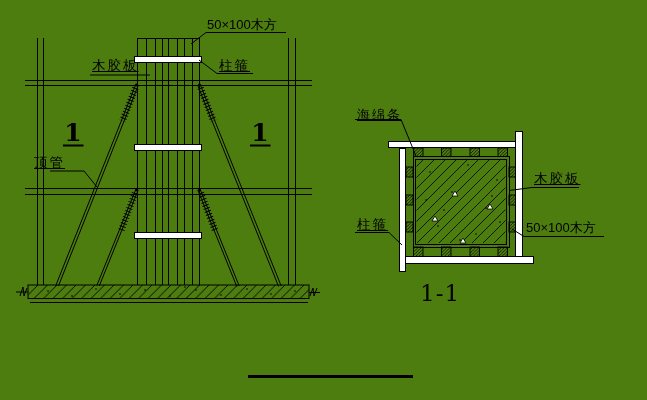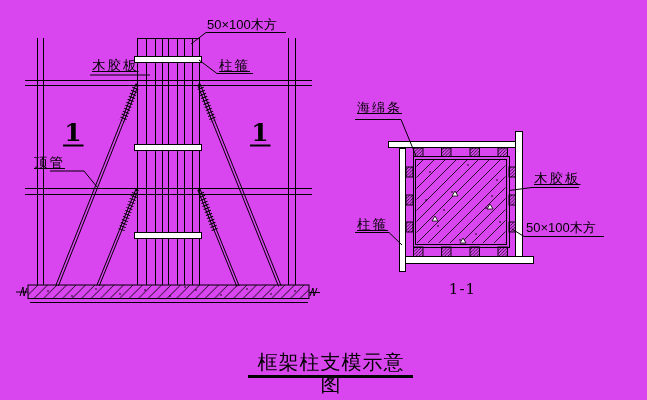--- a/index.html
+++ b/index.html
@@ -1,17 +1,17 @@
 <!DOCTYPE html>
 <html><head>
 <meta charset="utf-8">
 <style>
   html,body{margin:0;padding:0;background:#ffffff;}
   .stage{
-    position:relative;width:647px;height:400px;background:#d946ef;
+    position:relative;width:647px;height:400px;background:#4d7c0f;
     overflow:hidden;font-family:"Liberation Sans",sans-serif;color:#000;
   }
   .stage svg{position:absolute;left:0;top:0;}
   .lbl{
     position:absolute;white-space:nowrap;color:#000;line-height:1;
     font-family:"Liberation Sans",sans-serif;
   }
   .cjk{letter-spacing:2px;text-decoration:underline;}
   .serifnum{
     font-family:"DejaVu Serif","Liberation Serif",serif;
@@ -220,23 +220,22 @@
   </svg>
 
   <div class="lbl" style="left:207px;top:18px;font-size:13px;">50×100木方</div>
   <div class="lbl cjk" style="left:219px;top:59px;font-size:13.5px;">柱箍</div>
   <div class="lbl cjk" style="left:92px;top:59px;font-size:13.5px;">木胶板</div>
   <div class="lbl cjk" style="left:34px;top:156px;font-size:13.5px;">顶管</div>
 
   <div class="lbl serifnum" style="left:62px;top:120px;width:22px;text-align:center;font-size:25px;">1</div>
   <div class="lbl serifnum" style="left:249px;top:120px;width:22px;text-align:center;font-size:25px;">1</div>
 
-  <div class="lbl cjk" style="left:357px;top:101px;font-size:13px;">海绵条</div>
+  <div class="lbl cjk" style="left:357px;top:108px;font-size:13px;">海绵条</div>
   <div class="lbl cjk" style="left:534px;top:172px;font-size:13.5px;">木胶板</div>
   <div class="lbl" style="left:526px;top:221px;font-size:13px;">50×100木方</div>
   <div class="lbl cjk" style="left:357px;top:218px;font-size:13.5px;">柱箍</div>
 
-  <div class="lbl caption" style="left:432px;top:282px;width:44px;text-align:right;font-size:15px;">1-1</div>
-
-  <div class="title">框架柱支模示意图</div>
+  <div class="lbl caption" style="left:420px;top:282px;width:44px;text-align:left;font-size:23px;">1-1</div>
+
   <div class="title-underline"></div>
 
 </div>
 
 </body></html>

